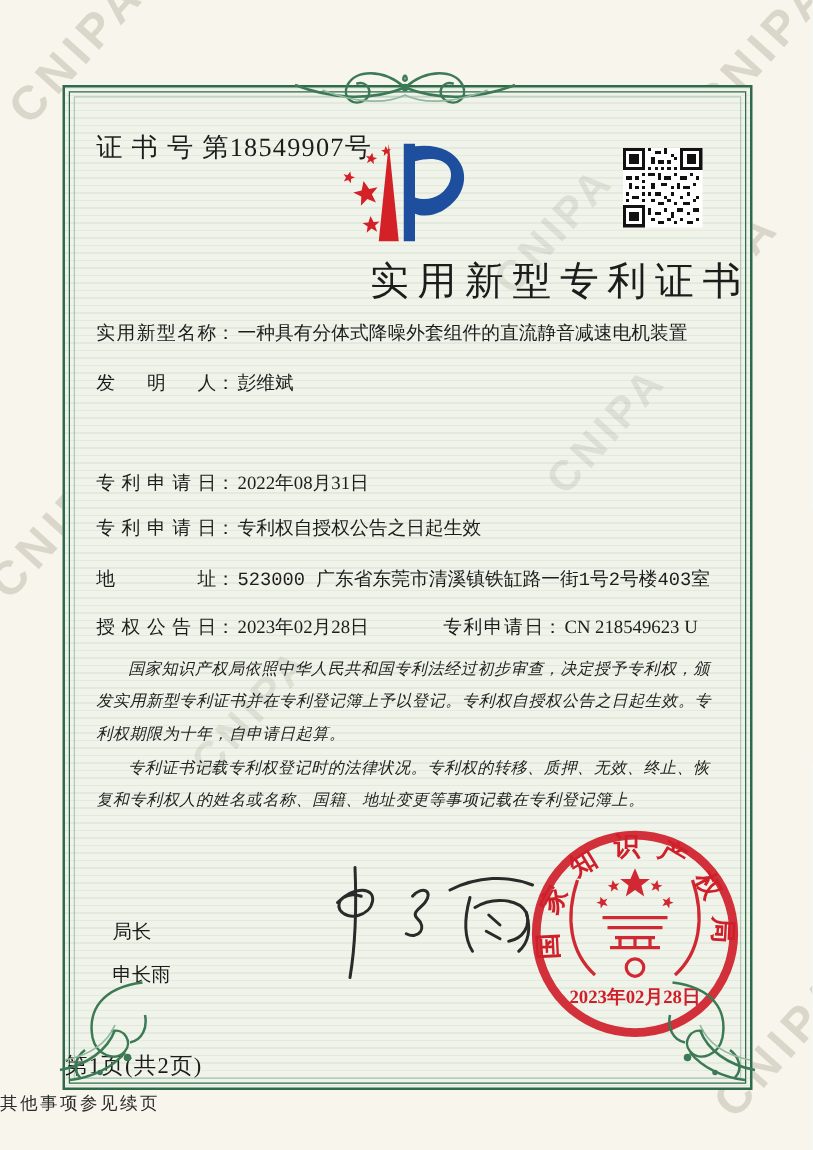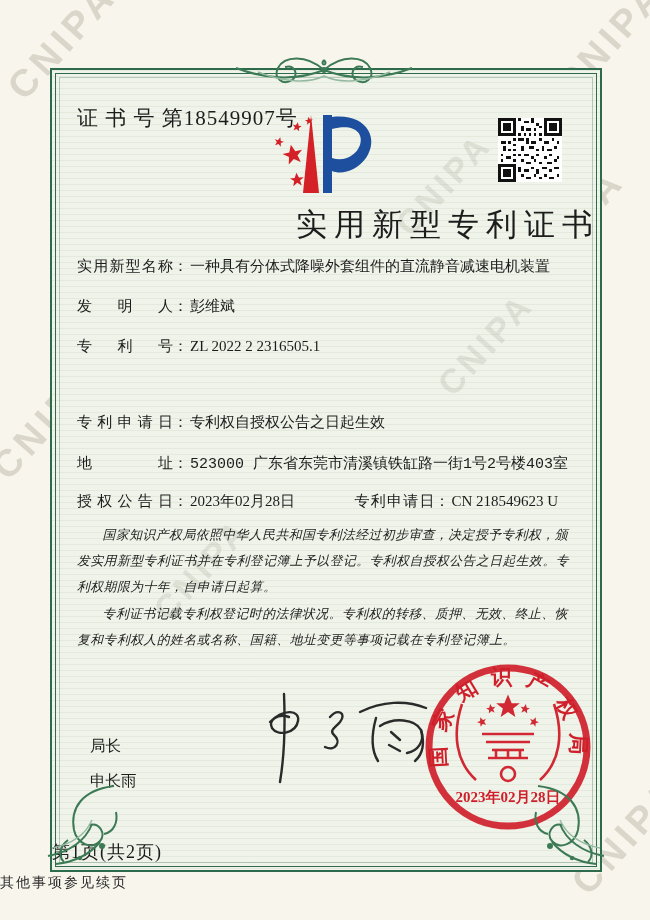--- a/index.html
+++ b/index.html
@@ -183,22 +183,22 @@
     </svg>
 
     <div class="title">实用新型专利证书</div>
 
     <div class="frow" style="top:187px;">
       <span class="flabel">实用新型名称</span><span class="fcolon">：</span><span class="fvalue">一种具有分体式降噪外套组件的直流静音减速电机装置</span>
     </div>
     <div class="frow" style="top:227px;">
       <span class="flabel">发明人</span><span class="fcolon">：</span><span class="fvalue">彭维斌</span>
     </div>
-    <div class="frow" style="top:267px;">
-      <span class="flabel">专利号</span><span class="fcolon">：</span><span class="fvalue">ZL 2022 2 2316505.1</span>
+    <div class="frow" style="top:307px;">
+      <span class="flabel">专利申请日</span><span class="fcolon">：</span><span class="fvalue">2022年08月31日</span>
     </div>
     <div class="frow" style="top:343px;">
       <span class="flabel">专利申请日</span><span class="fcolon">：</span><span class="fvalue">专利权自授权公告之日起生效</span>
     </div>
     <div class="frow" style="top:384px;font-family:Liberation Mono, monospace;">
       <span class="flabel">地址</span><span class="fcolon">：</span><span class="fvalue">523000 广东省东莞市清溪镇铁缸路一街1号2号楼403室</span>
     </div>
     <div class="frow" style="top:422px;">
       <span class="flabel">授权公告日</span><span class="fcolon">：</span><span class="fvalue">2023年02月28日</span>
       <span style="display:inline-block;width:52px;"></span>

